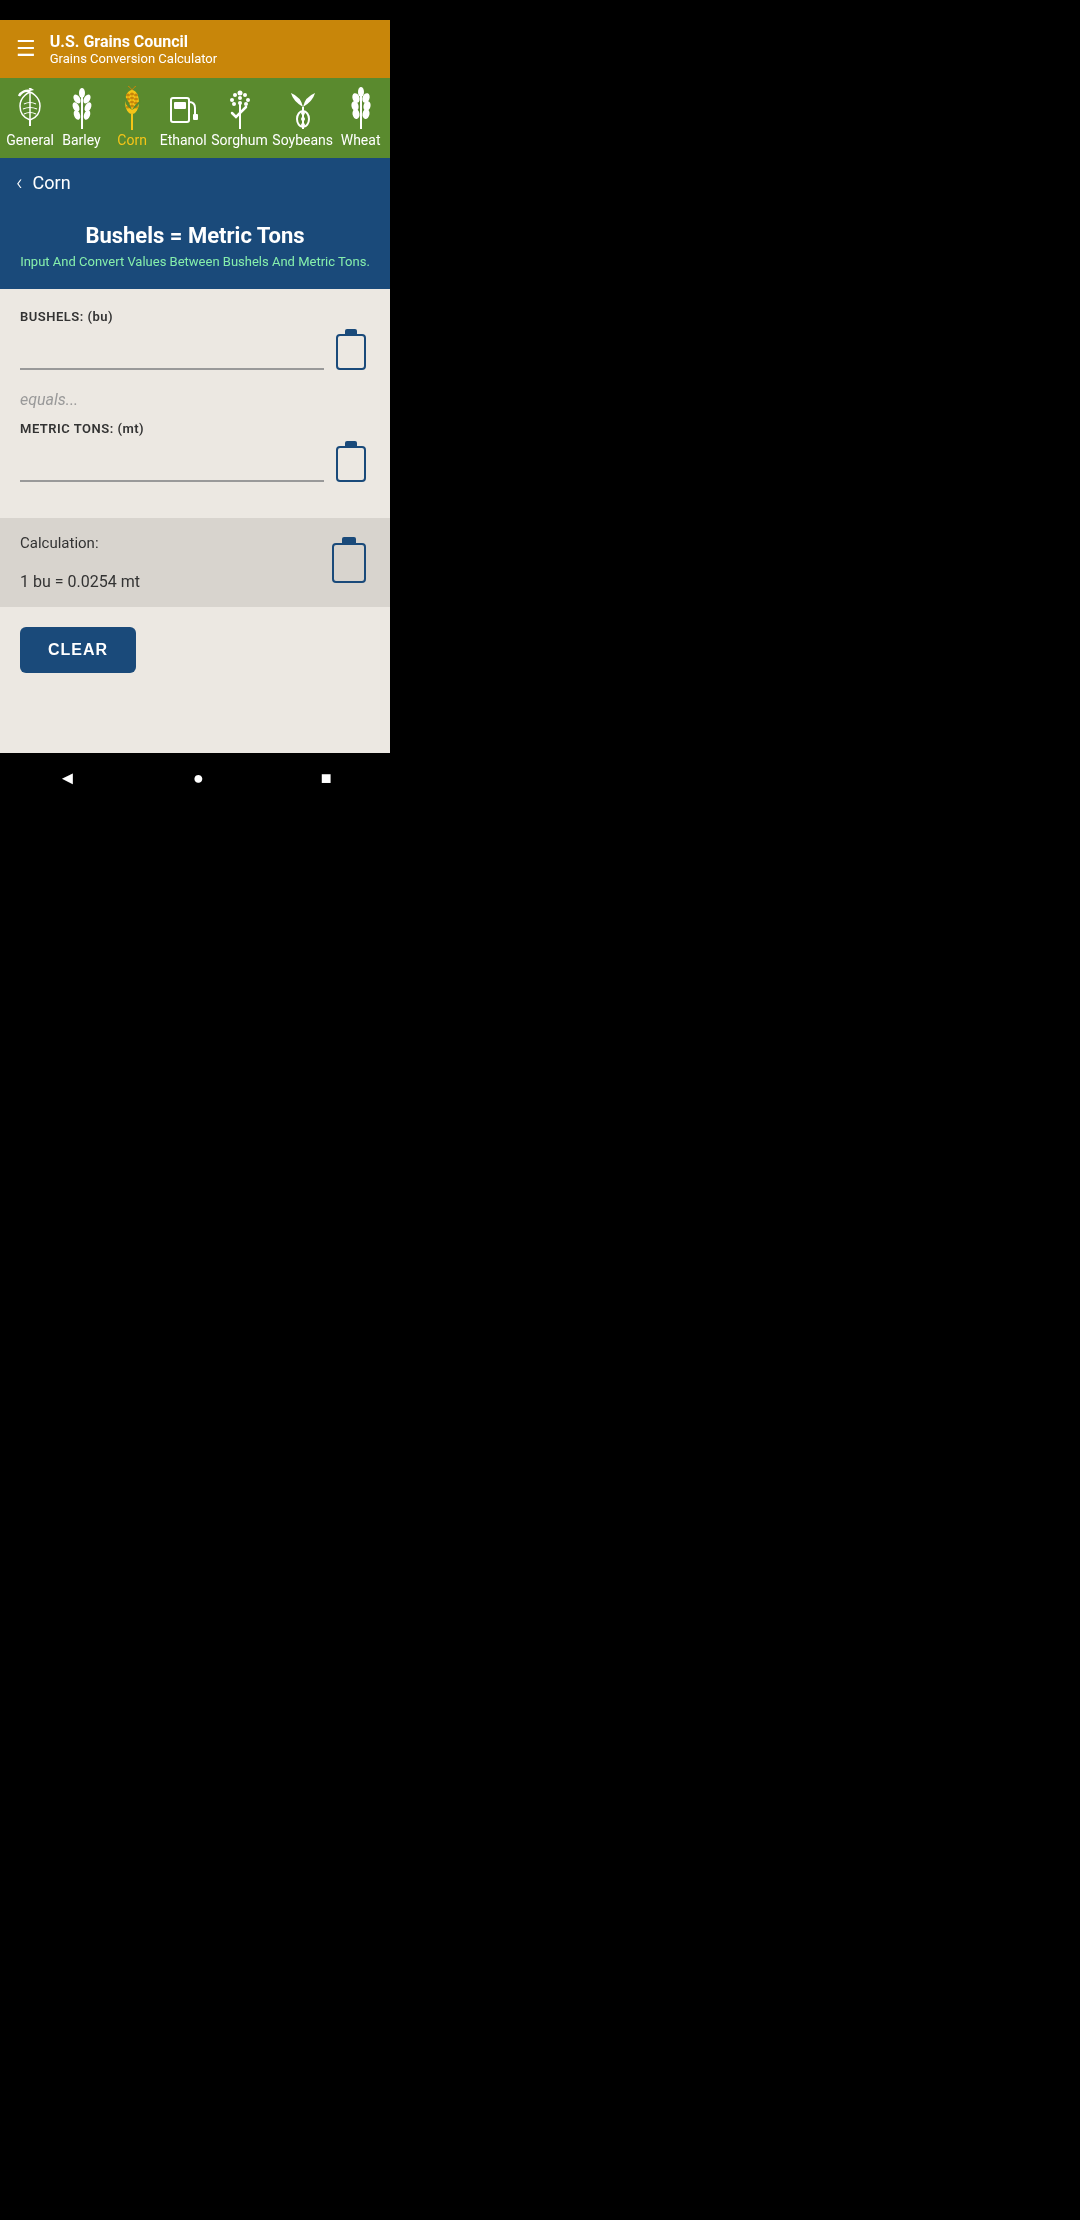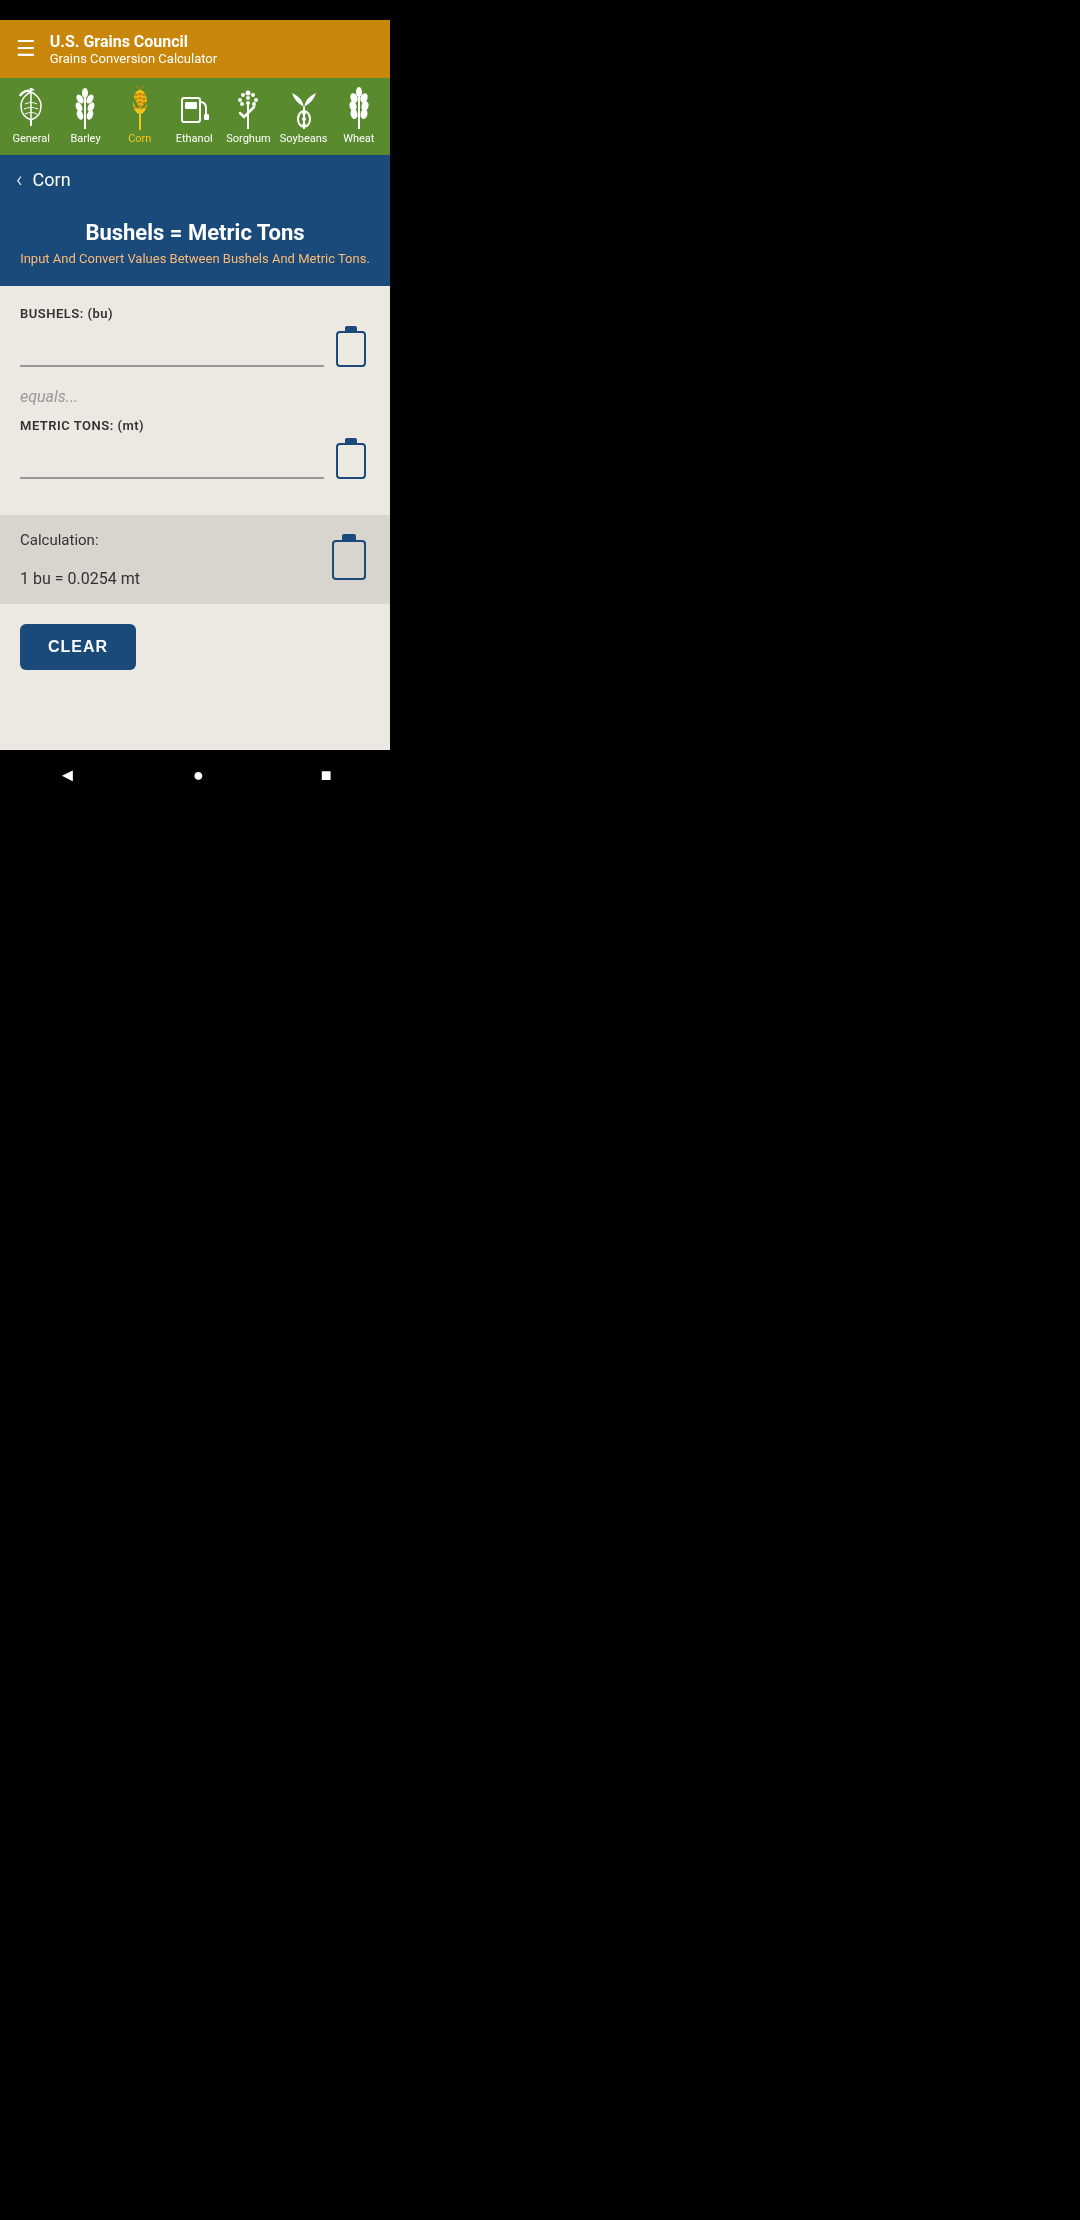--- a/index.html
+++ b/index.html
@@ -76,21 +76,21 @@
       color: #fff;
       font-size: 32px;
       line-height: 1;
       height: 44px;
       display: flex;
       align-items: center;
       justify-content: center;
     }
     .nav-item .nav-label {
       color: #fff;
-      font-size: 11px;
+      font-size: 14px;
       margin-top: 2px;
       text-align: center;
     }
     .nav-item.active .nav-label {
       color: #f5c518;
     }
     .nav-item.active .nav-icon {
       color: #f5c518;
     }
 
@@ -120,21 +120,21 @@
       padding: 16px 4px 20px;
       text-align: center;
     }
     .main-title {
       color: #fff;
       font-size: 22px;
       font-weight: 700;
       margin-bottom: 6px;
     }
     .main-subtitle {
-      color: #fdba74;
+      color: #86efac;
       font-size: 13px;
     }
 
     
     .content {
       background: #ece8e2;
       flex: 1;
       padding: 20px 20px 0;
     }
 

